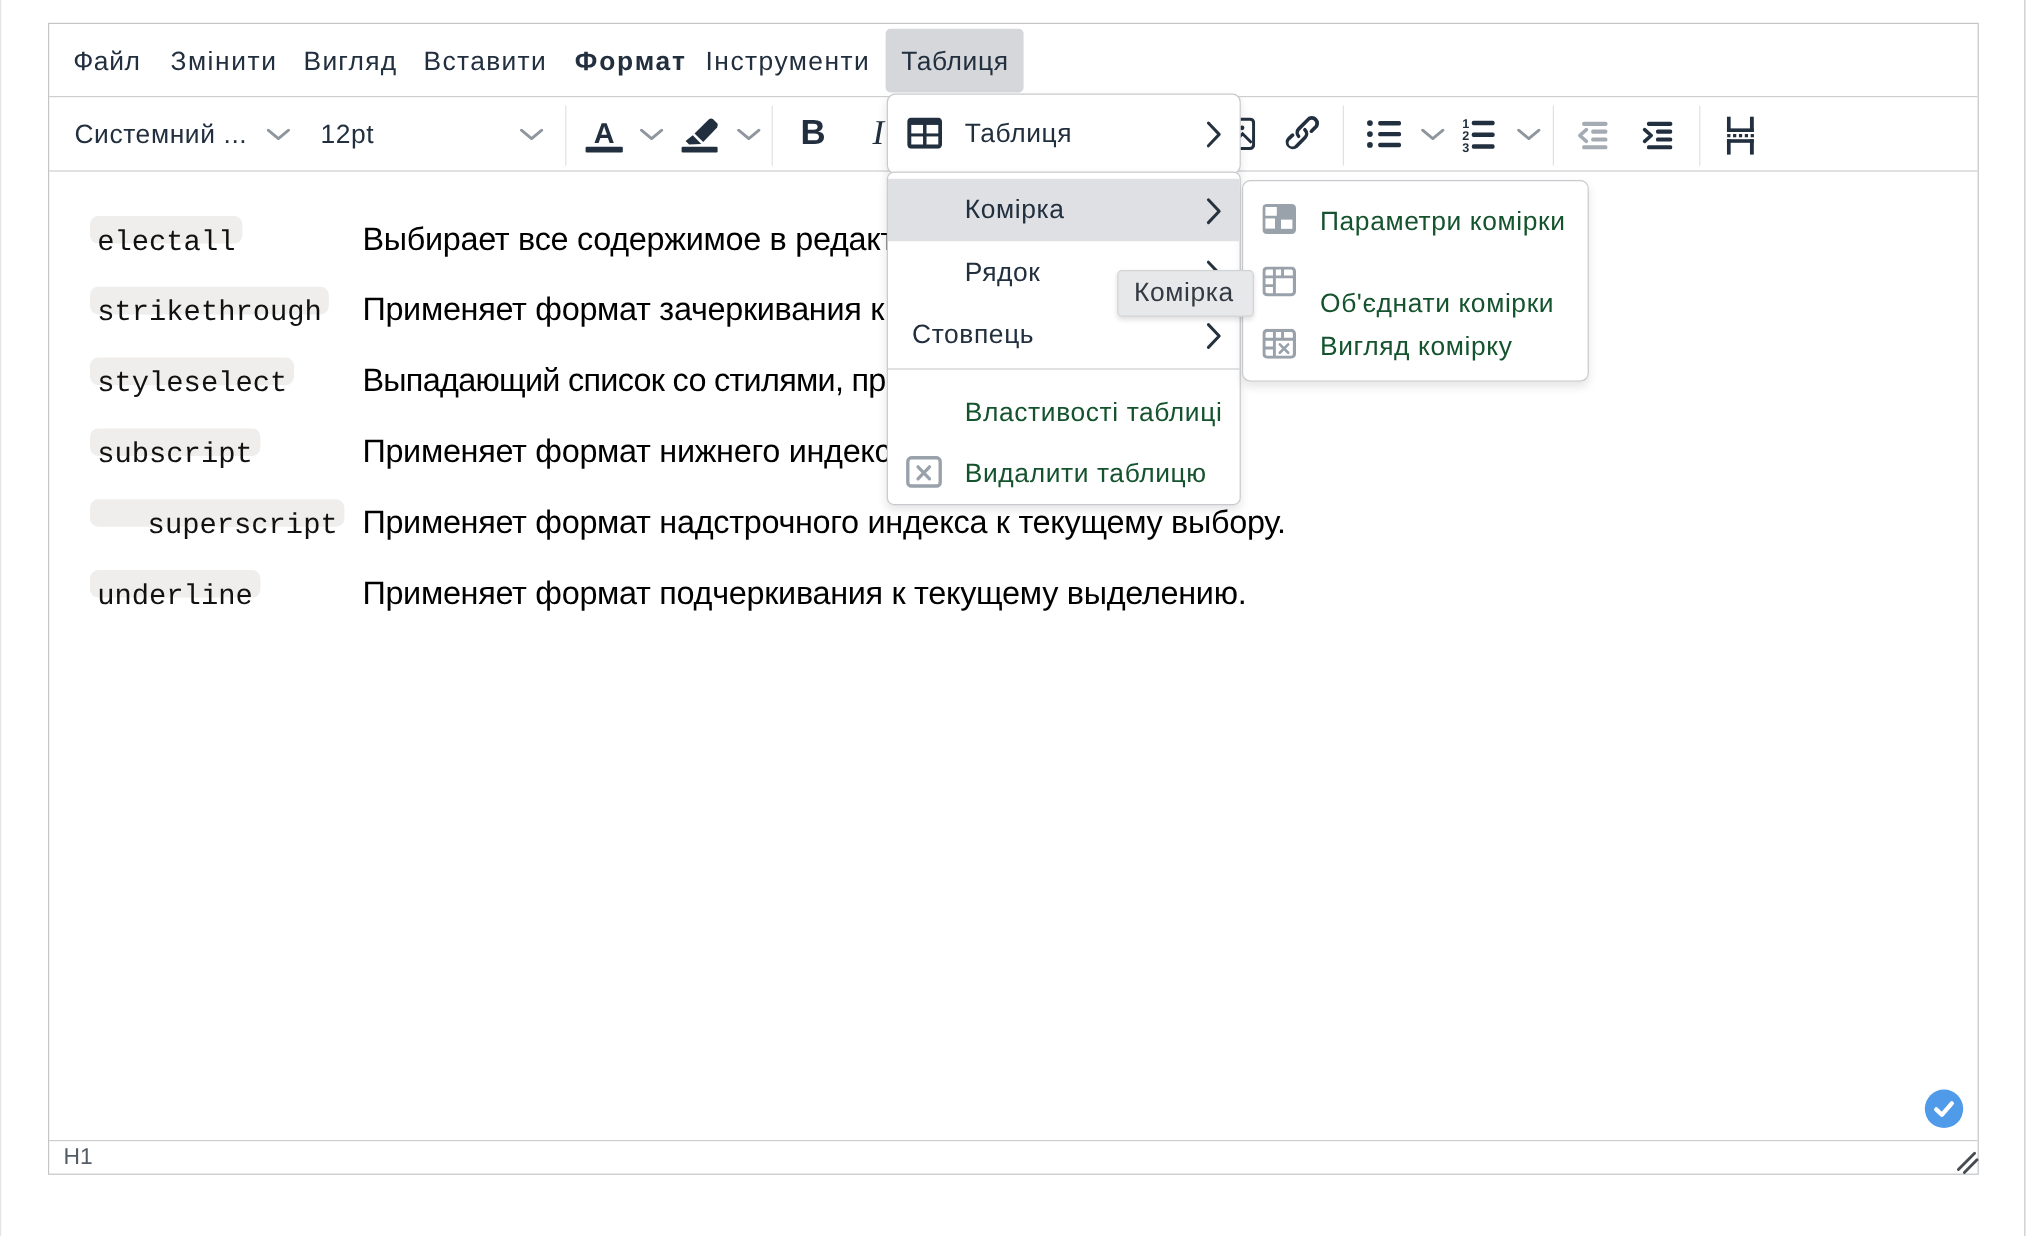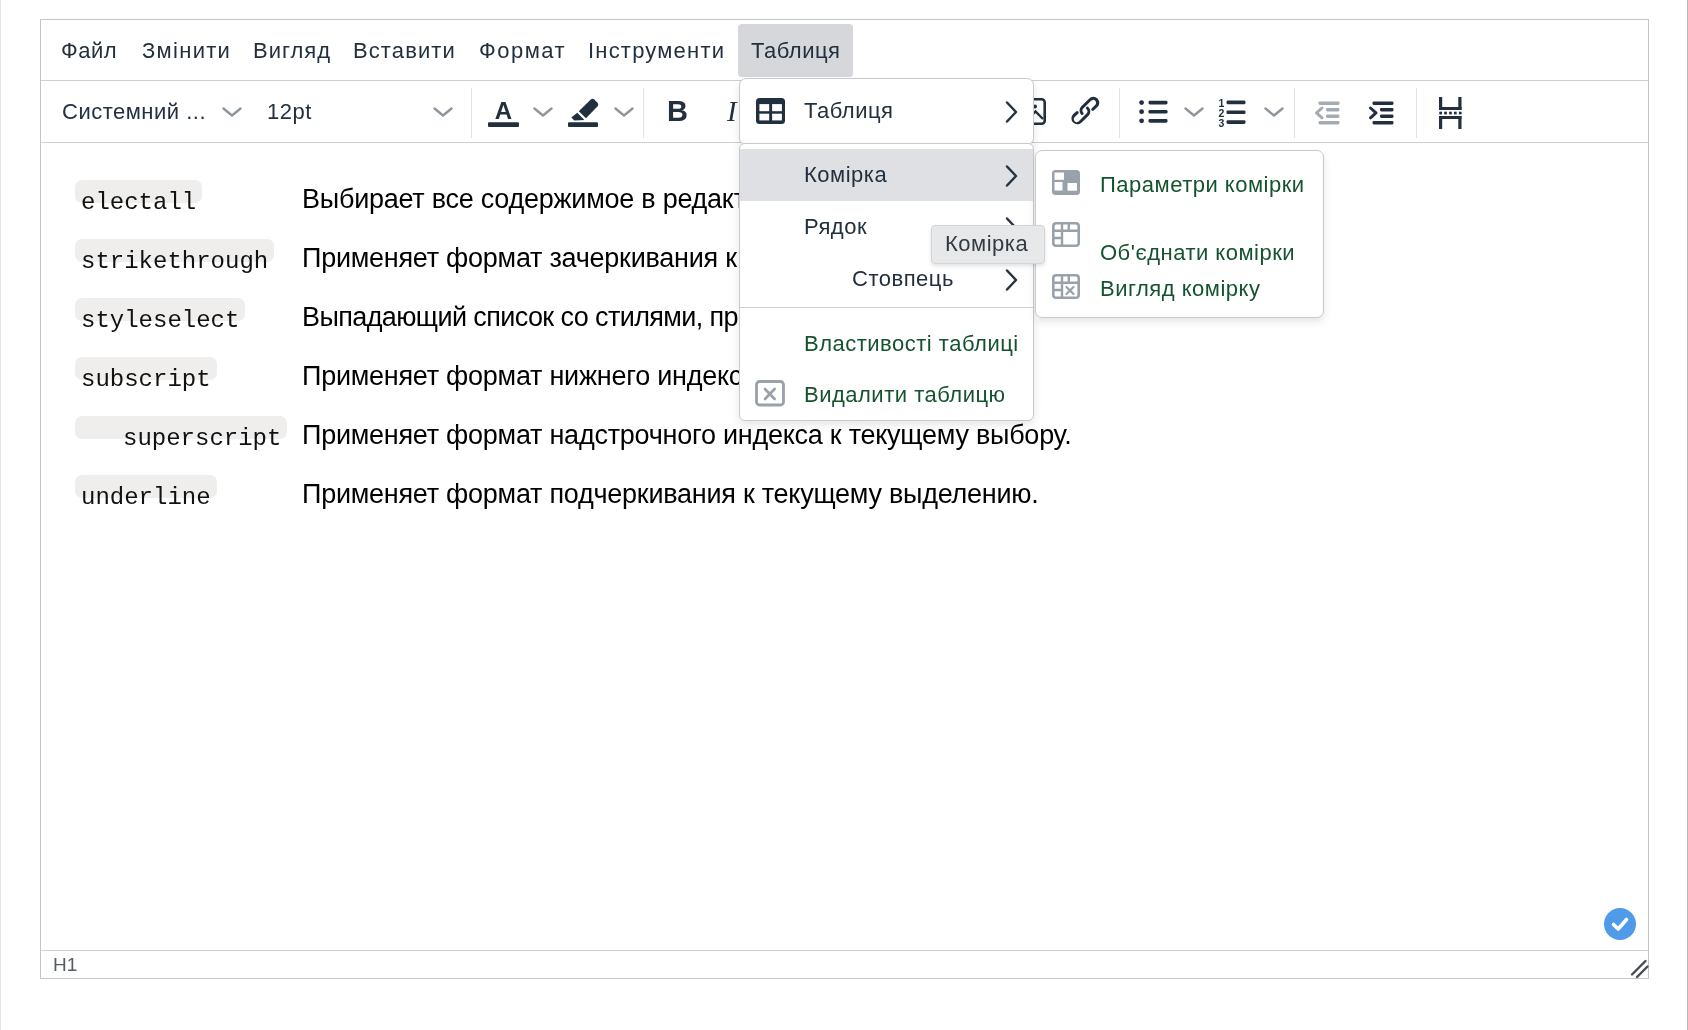--- a/index.html
+++ b/index.html
@@ -26,21 +26,21 @@
   <div class="abs" id="frame"></div>
 
   <div class="abs" id="menubar"></div>
   <div class="hline" style="left:41px;top:80px;width:1607px;"></div>
 
   <div class="abs" style="left:738px;top:24px;width:115px;height:53px;background:#d5d7da;border-radius:4px;"></div>
   <div class="mtext" style="left:61px;top:36px;">Файл</div>
   <div class="mtext" style="left:142px;top:36px;letter-spacing:1.3px;">Змінити</div>
   <div class="mtext" style="left:253px;top:36px;letter-spacing:1.0px;">Вигляд</div>
   <div class="mtext" style="left:353px;top:36px;letter-spacing:1.1px;">Вставити</div>
-  <div class="mtext" style="left:479px;top:36px;letter-spacing:1.5px;">Формат</div>
+  <div class="mtext" style="left:479px;top:36px;letter-spacing:1.5px;font-weight:bold;">Формат</div>
   <div class="mtext" style="left:588px;top:36px;letter-spacing:1.2px;">Інструменти</div>
   <div class="mtext" style="left:751px;top:36px;">Таблиця</div>
 
   <div class="mtext" style="left:62px;top:97px;">Системний ...</div>
   <svg class="ic" style="left:222px;top:107px;" width="20" height="11">
       <polyline class="chevG" points="1.5,1.5 10,8.5 18.5,1.5"></polyline>
     </svg>
   <div class="mtext" style="left:267px;top:97px;">12pt</div>
   <svg class="ic" style="left:433px;top:107px;" width="20" height="11">
       <polyline class="chevG" points="1.5,1.5 10,8.5 18.5,1.5"></polyline>
@@ -175,21 +175,21 @@
   <div class="panel" style="left:739px;top:143px;width:295px;height:278px;z-index:10;border-radius:6px;"></div>
   <div class="abs" style="left:740px;top:148.5px;width:293px;height:52px;background:#dee0e3;z-index:11;"></div>
   <div class="mtext" style="left:804px;top:160px;z-index:12;">Комірка</div>
   <svg class="ic" style="left:1005px;top:163.5px;z-index:12;" width="14" height="24">
       <polyline class="chevD" points="2,2.5 11,12 2,21.5"></polyline>
     </svg>
   <div class="mtext" style="left:804px;top:212px;z-index:12;">Рядок</div>
   <svg class="ic" style="left:1005px;top:215.5px;z-index:12;" width="14" height="24">
       <polyline class="chevD" points="2,2.5 11,12 2,21.5"></polyline>
     </svg>
-  <div class="mtext" style="left:852px;top:264px;z-index:12;">Стовпець</div>
+  <div class="mtext" style="left:760px;top:264px;z-index:12;">Стовпець</div>
   <svg class="ic" style="left:1005px;top:267.5px;z-index:12;" width="14" height="24">
       <polyline class="chevD" points="2,2.5 11,12 2,21.5"></polyline>
     </svg>
   <div class="abs" style="left:740px;top:307px;width:293px;height:1px;background:#ccced0;z-index:11;"></div>
   <div class="mtext gray" style="left:804px;top:329px;z-index:12;">Властивості таблиці</div>
   <svg class="ic" style="left:755px;top:380px;z-index:12;" width="30" height="27">
     <rect x="1.5" y="1.5" width="27" height="23.5" rx="3" fill="none" stroke="#99a1aa" stroke-width="2.8"></rect>
     <path d="M10 9 L19.6 19 M19.6 9 L10 19" fill="none" stroke="#99a1aa" stroke-width="2.7" stroke-linecap="round"></path>
   </svg>
   <div class="mtext gray" style="left:804px;top:380px;z-index:12;">Видалити таблицю</div>

